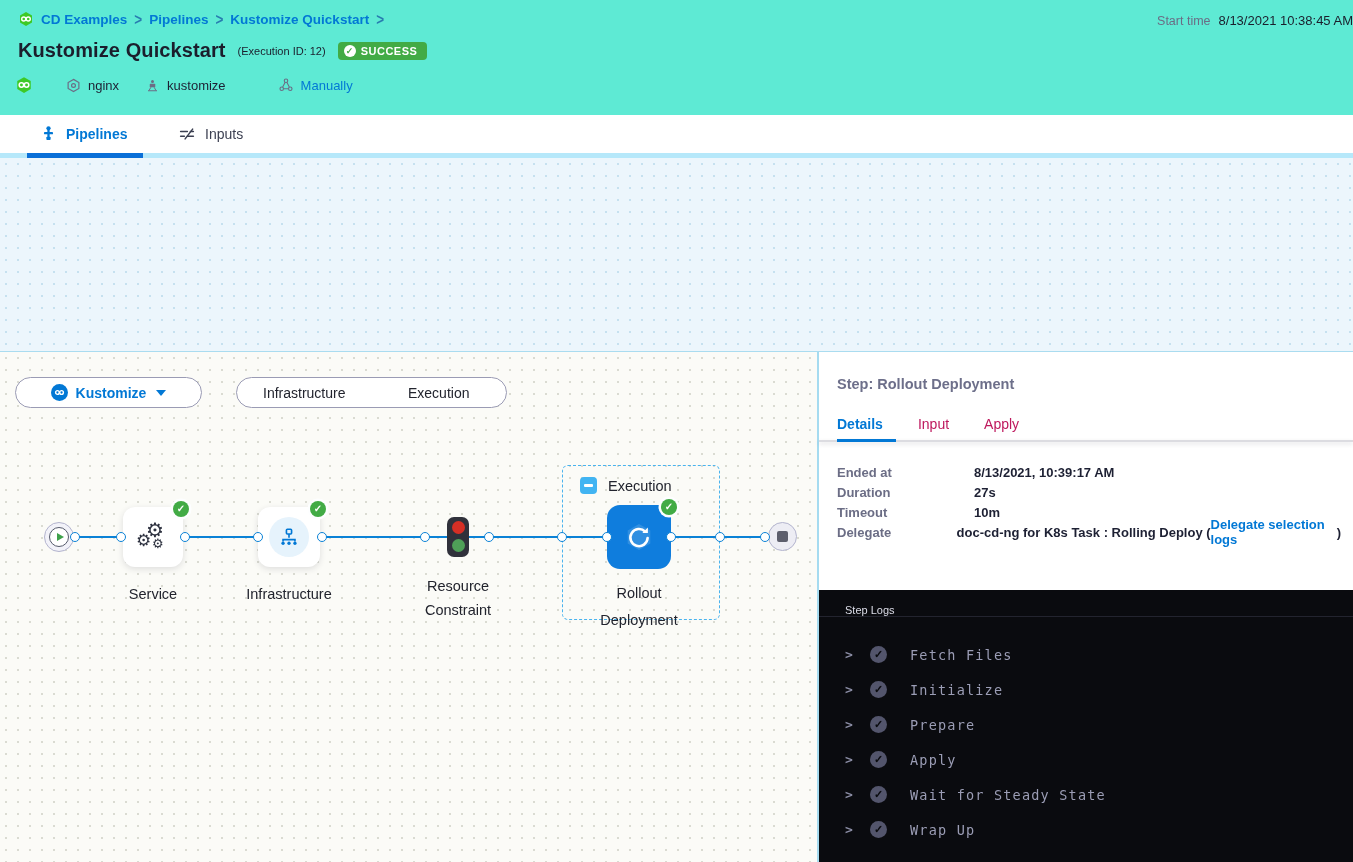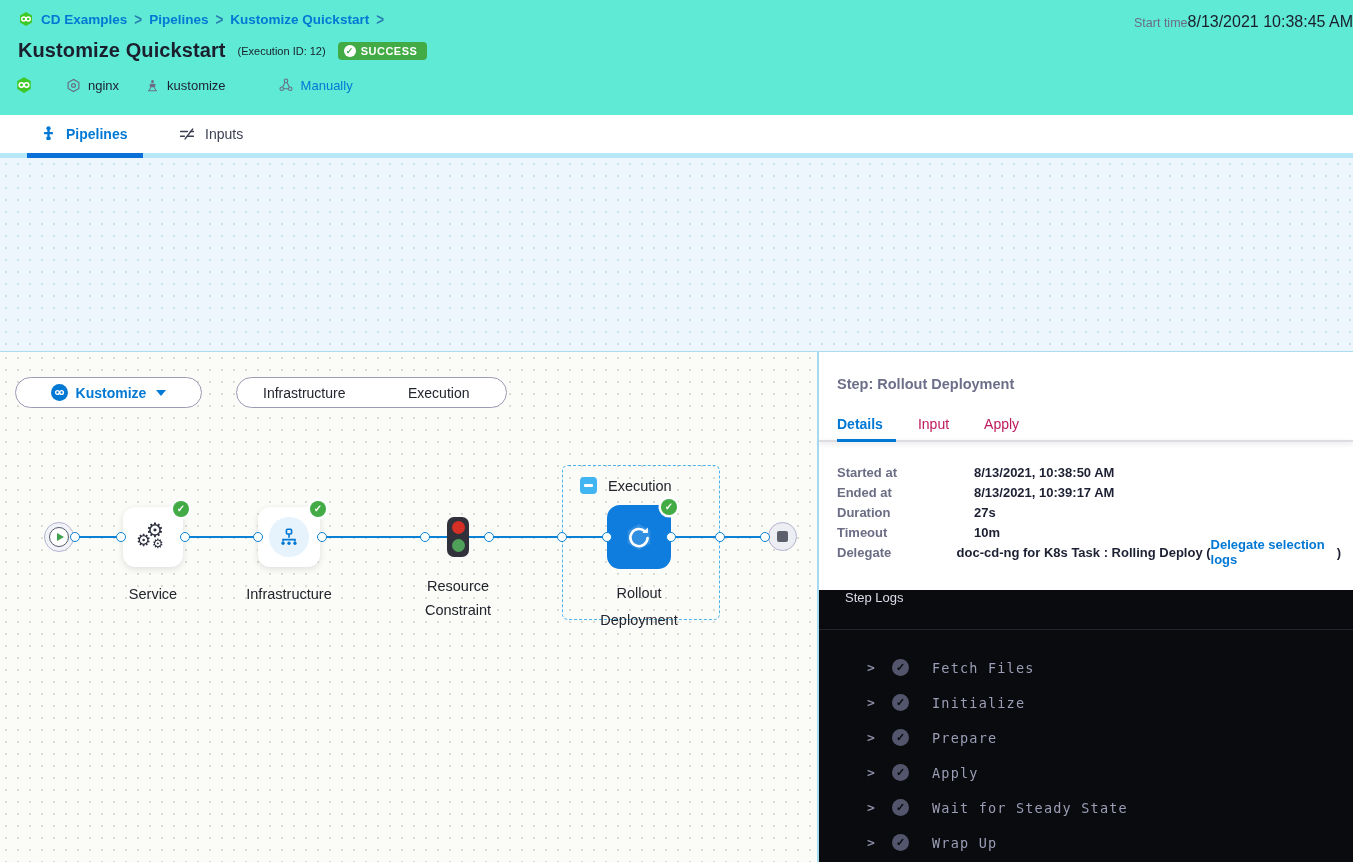--- a/index.html
+++ b/index.html
@@ -9,21 +9,21 @@
     background:#ffffff; font-family:"Liberation Sans", sans-serif;
     -webkit-font-smoothing:antialiased;
   }
   
   .header { position:absolute; top:0; left:0; right:0; height:115px; background:#5eead4; }
   .breadcrumb { position:absolute; left:18px; top:11px; display:flex; align-items:center; gap:7px;
     font-size:13.5px; font-weight:600; color:#0278d5; }
   .crumb-link { cursor:pointer; }
   .crumb-sep { color:#1b62a8; opacity:.8; font-weight:600; transform:scaleY(1.2); }
   .start-time { position:absolute; top:13px; right:0; white-space:nowrap; font-size:12.5px; color:#6b6d85; }
-  .start-time b { color:#1b1e2c; font-weight:400; font-size:16px; }
+  .start-time b { color:#1b1e2c; font-weight:400; font-size:13px; margin-left:8px; }
   .title-row { position:absolute; left:18px; top:39px; display:flex; align-items:center; gap:12px; }
   .page-title { margin:0; font-size:20px; font-weight:700; color:#1b1e2c; letter-spacing:.1px; }
   .exec-id { font-size:11px; color:#1b1e2c; }
   .badge { background:#42ab45; color:#fff; font-size:11px; font-weight:700; letter-spacing:.5px;
     border-radius:4px; padding:3px 10px 3px 6px; display:flex; align-items:center; gap:5px; }
   .badge-check { width:12px; height:12px; border-radius:50%; background:#fff; color:#42ab45;
     font-size:9px; line-height:12px; text-align:center; font-weight:700; }
   .badge-check::before { content:"✓"; }
   .meta-row { position:absolute; left:15px; top:76px; display:flex; align-items:center; font-size:13px; color:#1d2033; }
   .meta-ico { display:inline-flex; margin-right:7px; }
@@ -110,24 +110,24 @@
   .ptab-underline { position:absolute; left:18px; top:86.5px; width:59px; height:3px; background:#0278d5; z-index:2; }
   .panel-divider { position:absolute; left:0; right:0; top:88px; height:2px; background:#dcdce1;
     box-shadow:0 2px 4px rgba(96,97,112,.22); }
   .details-rows { position:absolute; left:18px; top:110px; right:12px; }
   .drow { display:flex; height:20px; align-items:center; font-size:13px; font-weight:600; }
   .dlabel { width:137px; color:#6b6d85; }
   .dvalue { color:#1d2033; white-space:nowrap; }
   .dlink { color:#0278d5; font-weight:600; cursor:pointer; }
   
   .logs { position:absolute; left:0; right:0; top:238px; bottom:0; background:#0a0b0f; }
-  .logs-header { height:40px; border-bottom:1px solid #23242f; display:flex; align-items:flex-start;
-    padding-left:26px; color:#dcdde8; font-size:13px; }
+  .logs-header { height:27px; border-bottom:1px solid #23242f; display:flex; align-items:flex-end;
+    padding-left:26px; color:#dcdde8; font-size:11px; }
   .logs-body { padding-top:20px; }
-  .log-row { height:35px; display:flex; align-items:center; cursor:pointer;margin-left:22px; }
+  .log-row { height:35px; display:flex; align-items:center; cursor:pointer; }
   .chev { margin-left:26px; width:12px; color:#8b8da5; font-family:"DejaVu Sans Mono",monospace;
     font-size:13px; font-weight:700; }
   .chev::before { content:">"; }
   .log-check { margin-left:13px; width:17px; height:17px; border-radius:50%; background:#53556c;
     color:#0a0b0f; font-size:11px; line-height:17px; text-align:center; font-weight:700; }
   .log-check::before { content:"✓"; }
   .log-text { margin-left:23px; font-family:"DejaVu Sans Mono",monospace; font-size:13.5px;
     letter-spacing:1.2px; color:#9b9db5; }
 </style>
 </head>
@@ -351,24 +351,20 @@
     <div class="panel-tabs">
       <span class="ptab active">Details</span>
       <span class="ptab">Input</span>
       <span class="ptab">Apply</span>
     </div>
     <div class="ptab-underline"></div>
     <div class="panel-divider"></div>
 
     <div class="details-rows">
       <div class="drow">
-        <span class="dlabel">Started at</span>
-        <span class="dvalue">8/13/2021, 10:38:50 AM</span>
-      </div>
-      <div class="drow">
         <span class="dlabel">Ended at</span>
         <span class="dvalue">8/13/2021, 10:39:17 AM</span>
       </div>
       <div class="drow">
         <span class="dlabel">Duration</span>
         <span class="dvalue">27s</span>
       </div>
       <div class="drow">
         <span class="dlabel">Timeout</span>
         <span class="dvalue">10m</span>

